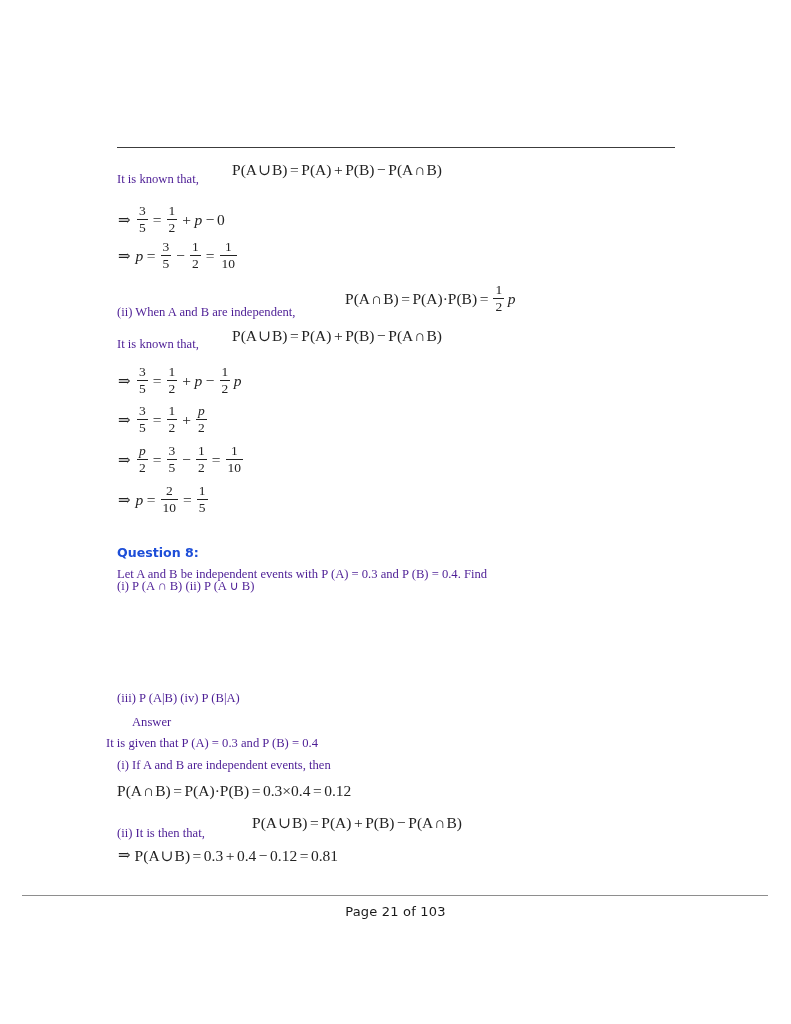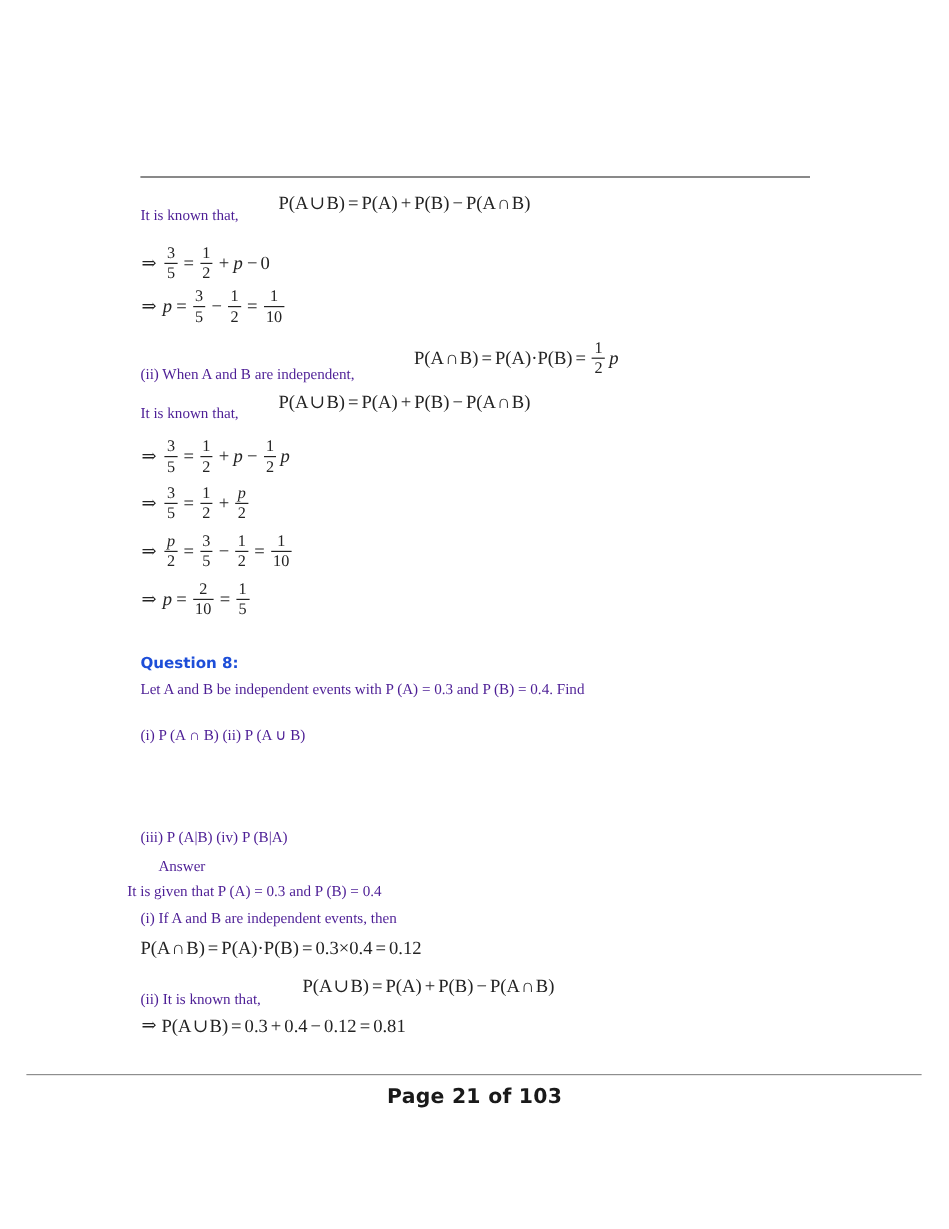--- a/index.html
+++ b/index.html
@@ -55,22 +55,22 @@
     width: 746px;
     height: 0;
     border-top: 1.6px solid #8e8e8e;
   }
   .page-footer {
     position: absolute;
     left: 0;
     top: 904px;
     width: 791px;
     text-align: center;
-    font-size: 17px;
-    font-weight: bold;
+    font-size: 13px;
+    font-weight: normal;
     color: #1a1a1a;
     letter-spacing: 0.2px;
   }
 
   
   .abs { position: absolute; }
 
   .body-text {
     font-family: Liberation Serif, serif;
     font-size: 12.6px;
@@ -352,21 +352,21 @@
       <span class="num">1</span>
       <span class="bar"></span>
       <span class="den">5</span>
     </span>
   </div>
 
   <div class="abs q-label" style="left:117px; top:545px;">Question 8:</div>
 
   <div class="abs body-text" style="left:117px; top:567px;">Let A and B be independent events with P (A) = 0.3 and P (B) = 0.4. Find</div>
 
-  <div class="abs body-text" style="left:117px; top:606px;">(i) P (A ∩ B) (ii) P (A ∪ B)</div>
+  <div class="abs body-text" style="left:117px; top:579px;">(i) P (A ∩ B) (ii) P (A ∪ B)</div>
 
   <div class="abs body-text" style="left:117px; top:691px;">(iii) P (A|B) (iv) P (B|A)</div>
 
   <div class="abs body-text" style="left:132px; top:715px;">Answer</div>
 
   <div class="abs body-text" style="left:106px; top:736px;">It is given that P (A) = 0.3 and P (B) = 0.4</div>
 
   <div class="abs body-text" style="left:117px; top:758px;">(i) If A and B are independent events, then</div>
 
   <div class="abs math" style="left:117px; top:783px;">
@@ -387,21 +387,21 @@
     <span>B</span>
     <span>)</span>
     <span class="op">=</span>
     <span>0.3</span>
     <span>×</span>
     <span>0.4</span>
     <span class="op">=</span>
     <span>0.12</span>
   </div>
 
-  <div class="abs body-text" style="left:117px; top:826px;">(ii) It is known that,</div>
+  <div class="abs body-text" style="left:117px; top:826px;">(ii) It is then that,</div>
 
   <div class="abs math" style="left:252px; top:815px;">
     <span>P</span>
     <span>(</span>
     <span>A</span>
     <span class="tight">∪</span>
     <span>B</span>
     <span>)</span>
     <span class="op">=</span>
     <span>P</span>

